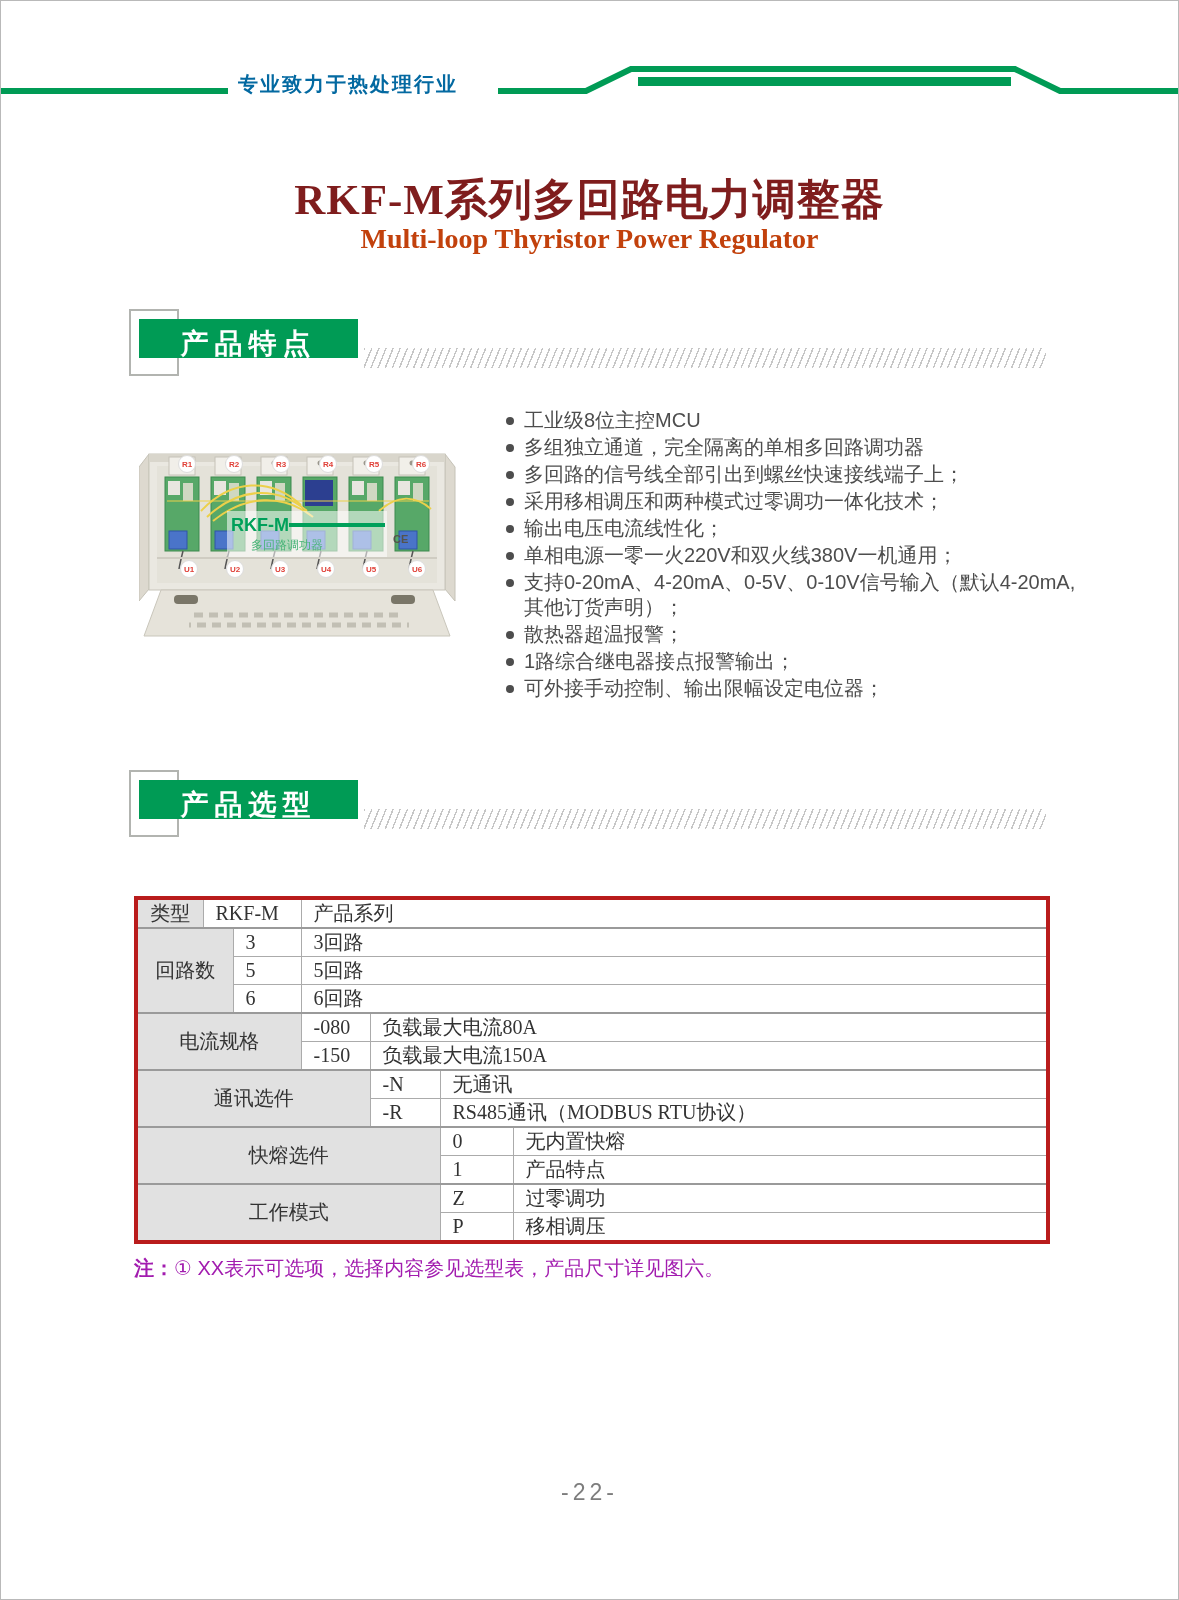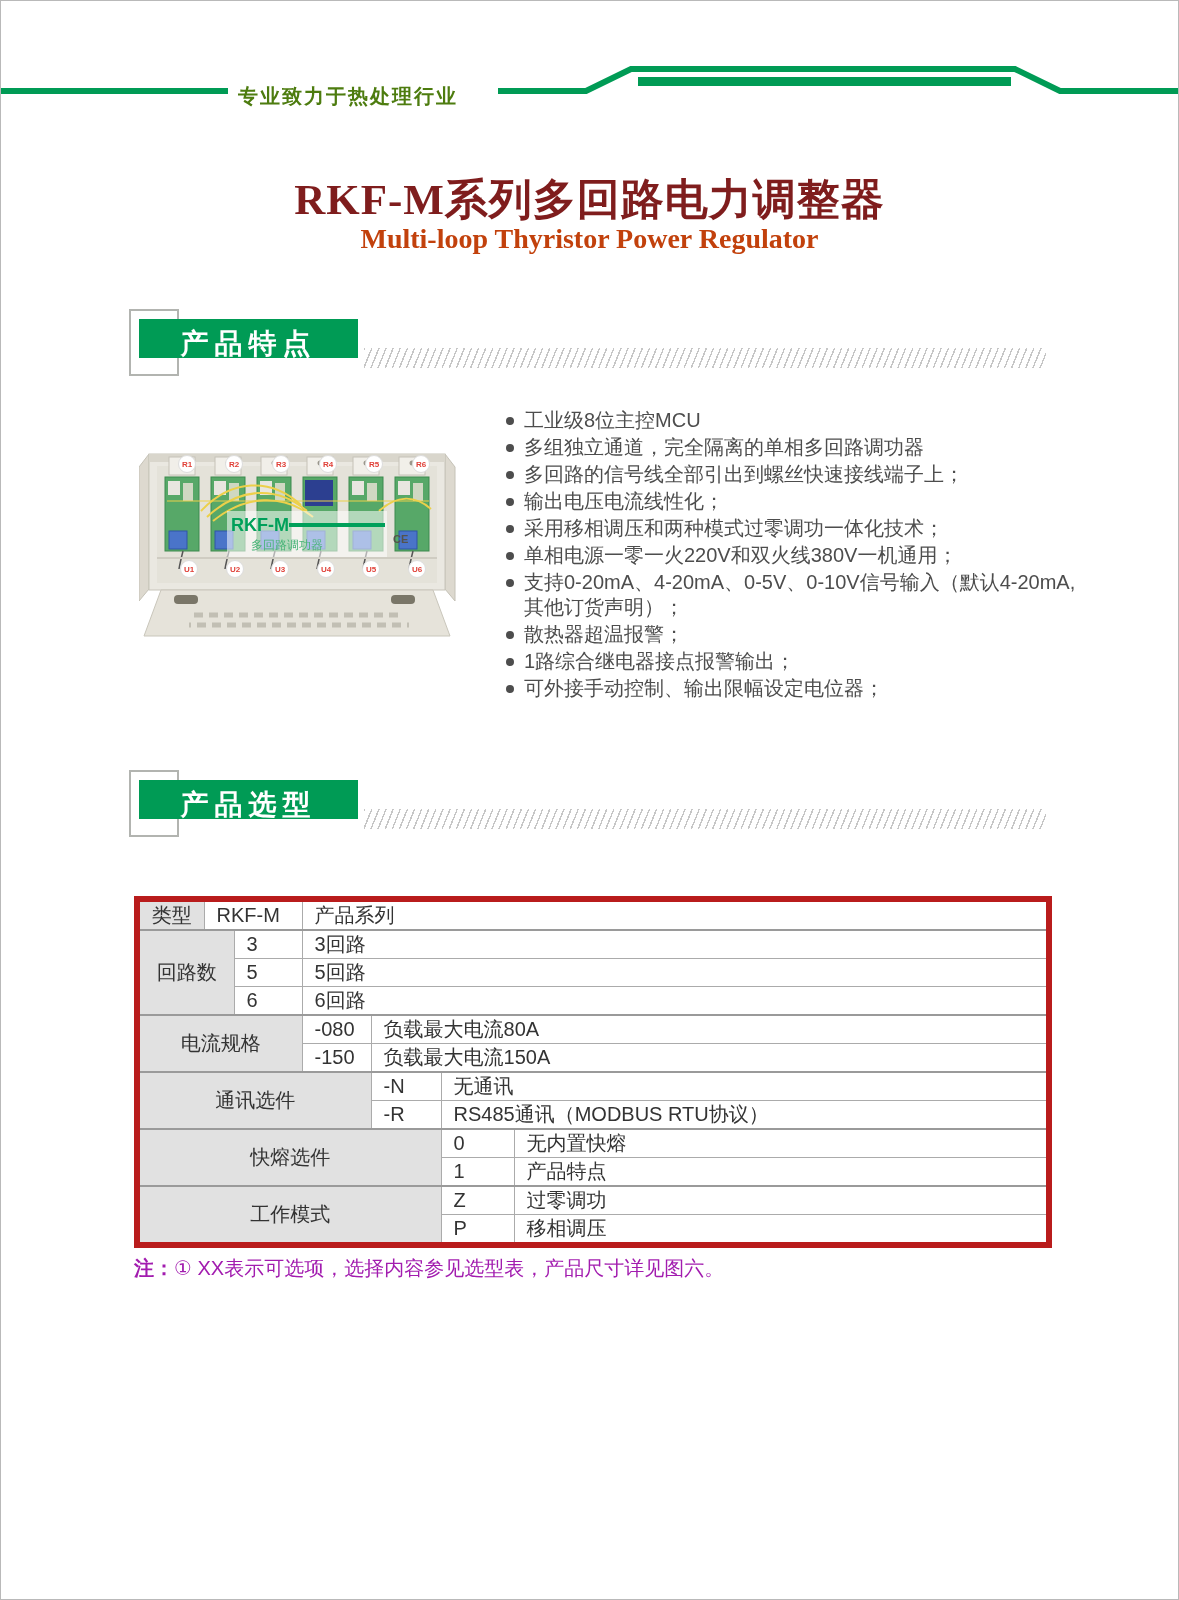--- a/index.html
+++ b/index.html
@@ -9,22 +9,22 @@
     background:#ffffff;
     box-sizing:border-box;
     border:1px solid #b9b9b9;
     overflow:hidden;
     font-family:"Liberation Sans","DejaVu Sans",sans-serif;
     color:#333;
   }
   
   .hdr-svg{position:absolute;left:0;top:0;}
   .tagline{
-    position:absolute;left:237px;top:82px;width:256px;
-    font-size:20px;font-weight:bold;color:#4d7c0f;
+    position:absolute;left:237px;top:70px;width:256px;
+    font-size:20px;font-weight:bold;color:#0369a1;
     letter-spacing:2px;white-space:nowrap;
   }
   
   .title-zh{
     position:absolute;left:0;top:170px;width:100%;
     text-align:center;font-family:"Liberation Serif","DejaVu Serif",serif;
     font-size:43px;font-weight:bold;color:#7f1d1d;letter-spacing:1px;
   }
   .title-en{
     position:absolute;left:0;top:222px;width:100%;
@@ -68,21 +68,21 @@
     font-size:20px;color:#333;
   }
   .sel-table td{
     border:1px solid #ababab;height:27px;
     padding:0 0 0 12px;overflow:hidden;white-space:nowrap;
     background:#fff;
   }
   .sel-table td.lab{
     background:#e1e1e1;text-align:center;padding:0;
   }
-  .sel-table{border:6px solid #b91c1c;}
+  .sel-table{border:4px solid #b91c1c;font-family:Liberation Serif, serif;}
   .sel-table tr.gs td{border-top:2px solid #9a9a9a;}
   
   .note{
     position:absolute;left:133px;top:1254px;width:900px;
     font-size:20px;color:#a21caf;
   }
   .note b{font-weight:bold;}
   .pageno{
     position:absolute;left:0;top:1478px;width:100%;
     text-align:center;font-size:23px;color:#7d7d7d;letter-spacing:4px;
@@ -220,22 +220,22 @@
     <line x1="55" y1="176" x2="265" y2="176" stroke="#c2bfb4" stroke-width="5" stroke-dasharray="9 6"></line>
     <line x1="50" y1="186" x2="270" y2="186" stroke="#c2bfb4" stroke-width="5" stroke-dasharray="9 6" stroke-dashoffset="7"></line>
     <rect x="35" y="156" width="24" height="9" rx="4" fill="#7a7668"></rect>
     <rect x="252" y="156" width="24" height="9" rx="4" fill="#7a7668"></rect>
   </svg>
 
   <ul class="bullets">
     <li>工业级8位主控MCU</li>
     <li>多组独立通道，完全隔离的单相多回路调功器</li>
     <li>多回路的信号线全部引出到螺丝快速接线端子上；</li>
+    <li>采用移相调压和两种模式过零调功一体化技术；</li>
     <li>输出电压电流线性化；</li>
-    <li>采用移相调压和两种模式过零调功一体化技术；</li>
     <li>单相电源一零一火220V和双火线380V一机通用；</li>
     <li>支持0-20mA、4-20mA、0-5V、0-10V信号输入（默认4-20mA,其他订货声明）；</li>
     <li>散热器超温报警；</li>
     <li>1路综合继电器接点报警输出；</li>
     <li>可外接手动控制、输出限幅设定电位器；</li>
   </ul>
 
   <div class="sec-bracket b2"></div>
   <div class="sec-box g2">产品选型</div>
   <div class="hatch h2"></div>
@@ -305,14 +305,15 @@
       <td>P</td>
       <td>移相调压</td>
     </tr>
   </tbody>
     </table>
 
   <div class="note">
     <b>注：</b><span>① XX表示可选项，选择内容参见选型表，产品尺寸详见图六。</span>
   </div>
 
+  <div class="pageno">-22-</div>
 
 </div>
 
 </body></html>

